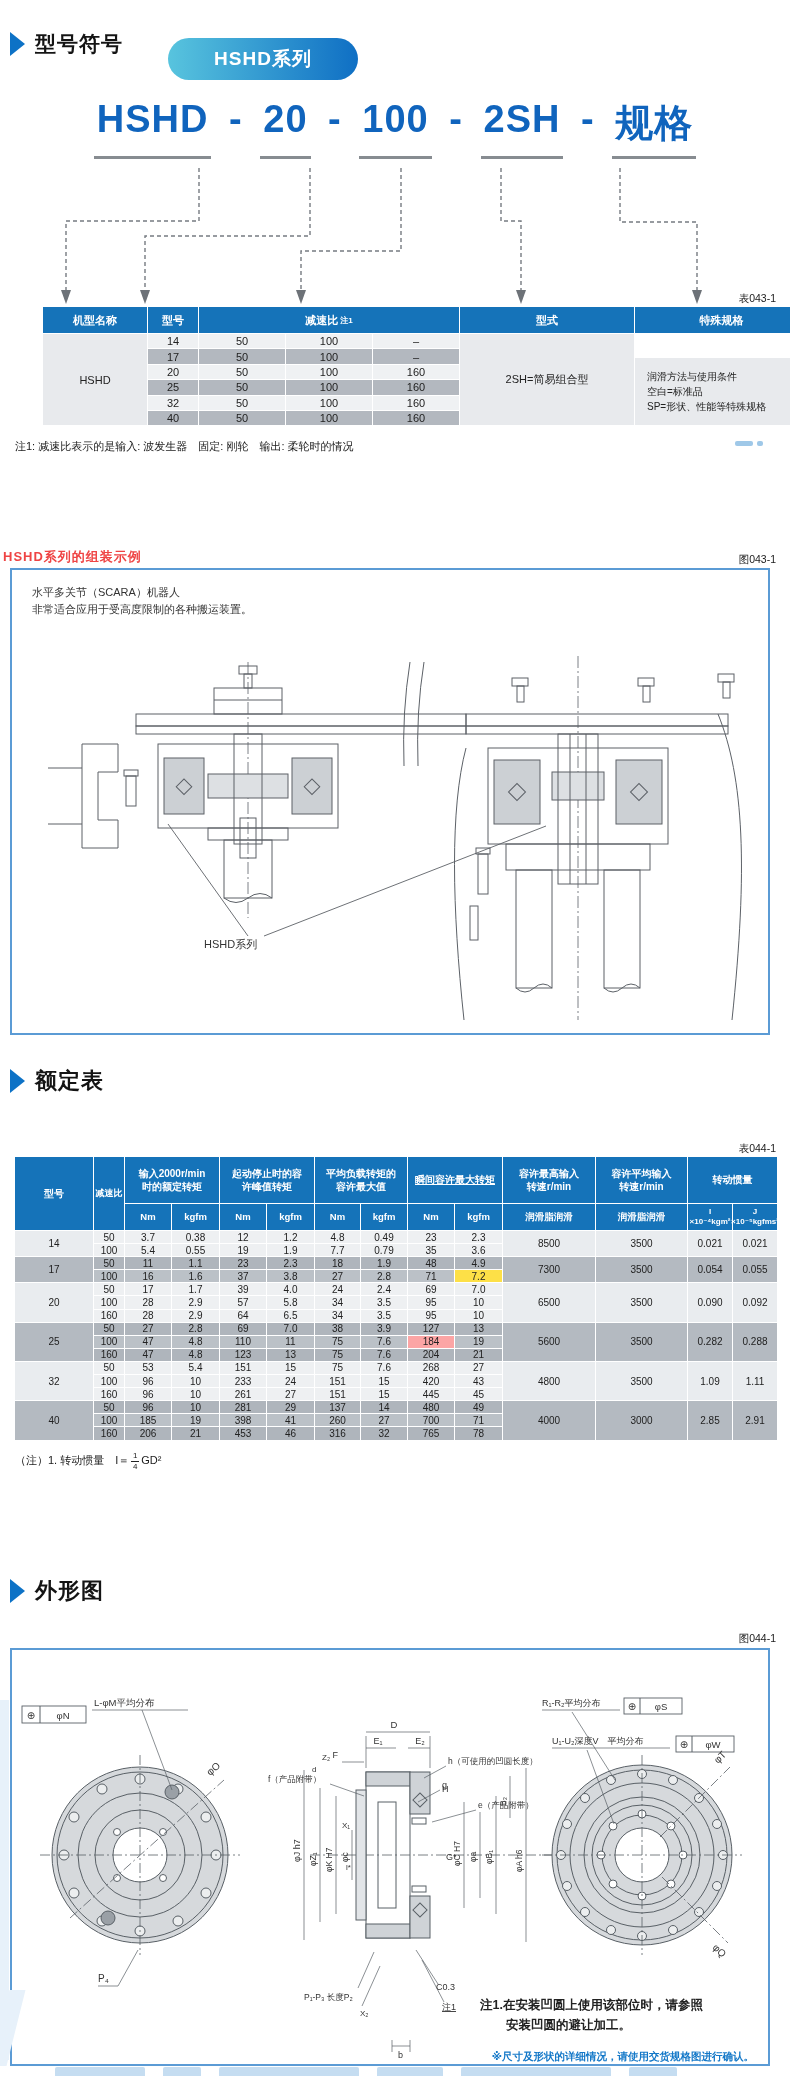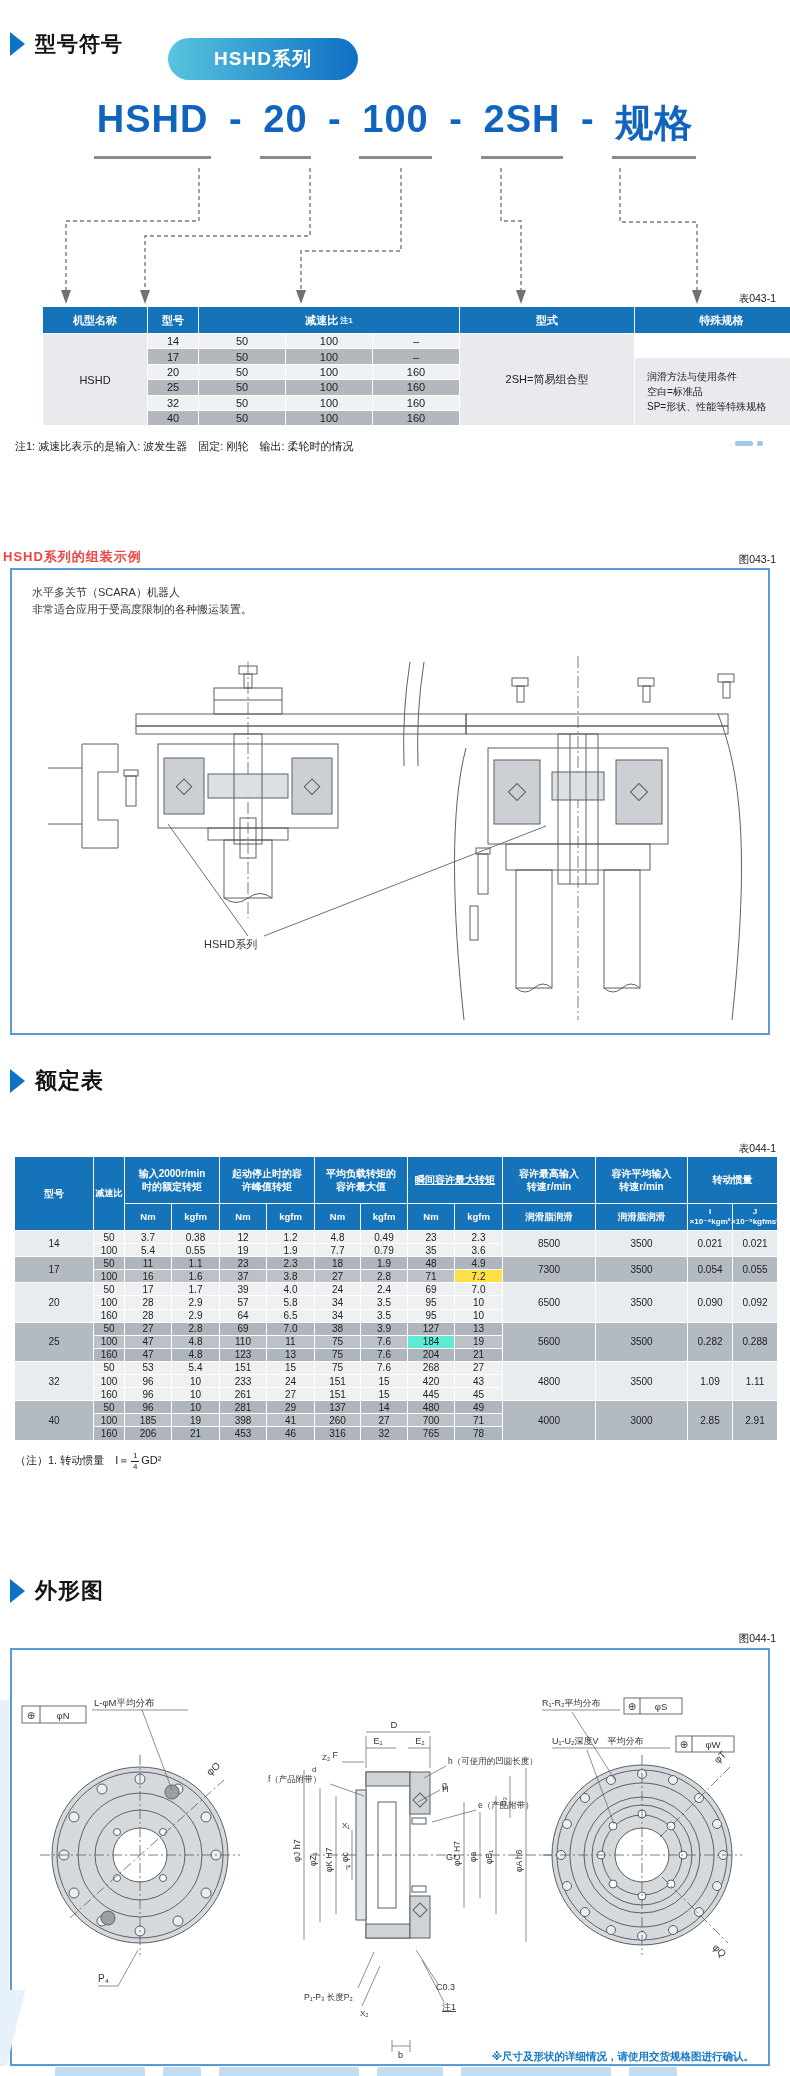--- a/index.html
+++ b/index.html
@@ -338,21 +338,21 @@
       <div class="cell" style="grid-area: 10 / 8; background: rgb(175, 181, 188);">3.9</div>
       <div class="cell" style="grid-area: 10 / 9; background: rgb(175, 181, 188);">127</div>
       <div class="cell" style="grid-area: 10 / 10; background: rgb(175, 181, 188);">13</div>
       <div class="cell" style="grid-area: 11 / 2; background: rgb(187, 193, 199);">100</div>
       <div class="cell" style="grid-area: 11 / 3; background: rgb(187, 193, 199);">47</div>
       <div class="cell" style="grid-area: 11 / 4; background: rgb(187, 193, 199);">4.8</div>
       <div class="cell" style="grid-area: 11 / 5; background: rgb(187, 193, 199);">110</div>
       <div class="cell" style="grid-area: 11 / 6; background: rgb(187, 193, 199);">11</div>
       <div class="cell" style="grid-area: 11 / 7; background: rgb(187, 193, 199);">75</div>
       <div class="cell" style="grid-area: 11 / 8; background: rgb(187, 193, 199);">7.6</div>
-      <div class="cell" style="grid-area: 11 / 9; background: #5eead4;">184</div>
+      <div class="cell" style="grid-area: 11 / 9; background: #fca5a5;">184</div>
       <div class="cell" style="grid-area: 11 / 10; background: rgb(187, 193, 199);">19</div>
       <div class="cell" style="grid-area: 12 / 2; background: rgb(175, 181, 188);">160</div>
       <div class="cell" style="grid-area: 12 / 3; background: rgb(175, 181, 188);">47</div>
       <div class="cell" style="grid-area: 12 / 4; background: rgb(175, 181, 188);">4.8</div>
       <div class="cell" style="grid-area: 12 / 5; background: rgb(175, 181, 188);">123</div>
       <div class="cell" style="grid-area: 12 / 6; background: rgb(175, 181, 188);">13</div>
       <div class="cell" style="grid-area: 12 / 7; background: rgb(175, 181, 188);">75</div>
       <div class="cell" style="grid-area: 12 / 8; background: rgb(175, 181, 188);">7.6</div>
       <div class="cell" style="grid-area: 12 / 9; background: rgb(175, 181, 188);">204</div>
       <div class="cell" style="grid-area: 12 / 10; background: rgb(175, 181, 188);">21</div>
@@ -620,20 +620,24 @@
       <text x="530" y="56" font-size="9">R₁-R₂平均分布</text>
       <text x="620" y="60" font-size="10" text-anchor="middle">⊕</text>
       <text x="649" y="60" font-size="9.5" text-anchor="middle">φS</text>
       <text x="540" y="94" font-size="9">U₁-U₂深度V　平均分布</text>
       <text x="672" y="98" font-size="10" text-anchor="middle">⊕</text>
       <text x="701" y="98" font-size="9.5" text-anchor="middle">φW</text>
       <text x="706" y="114" font-size="10" transform="rotate(-45 706 114)">φT</text>
       <text x="700" y="298" font-size="10" transform="rotate(45 700 298)">φQ</text>
     </svg>
 
+    <div class="box-note1">
+      <div>注1.在安装凹圆上使用该部位时，请参照</div>
+      <div class="l2">安装凹圆的避让加工。</div>
+    </div>
     <div class="box-note2">※尺寸及形状的详细情况，请使用交货规格图进行确认。</div>
   </div>
 
   <div class="footer-strip">
     <span style="width:90px"></span>
     <span style="width:38px"></span>
     <span style="width:140px"></span>
     <span style="width:66px"></span>
     <span style="width:150px"></span>
     <span style="width:48px"></span>

